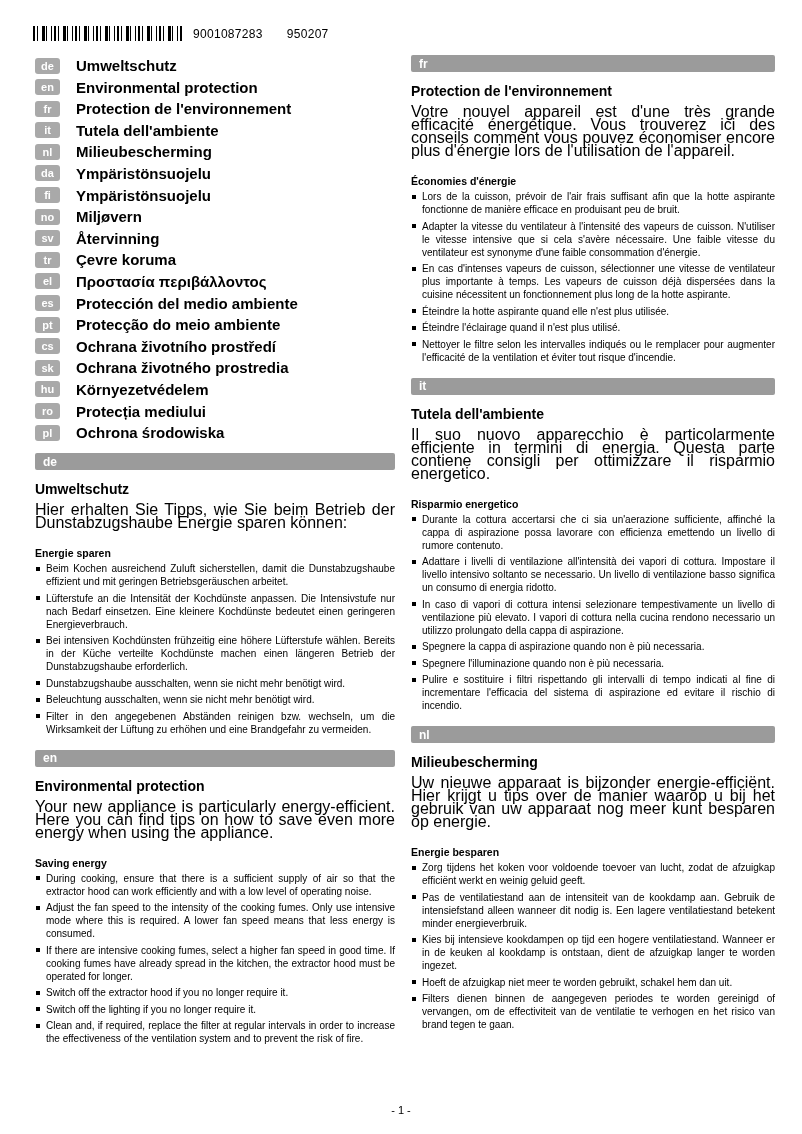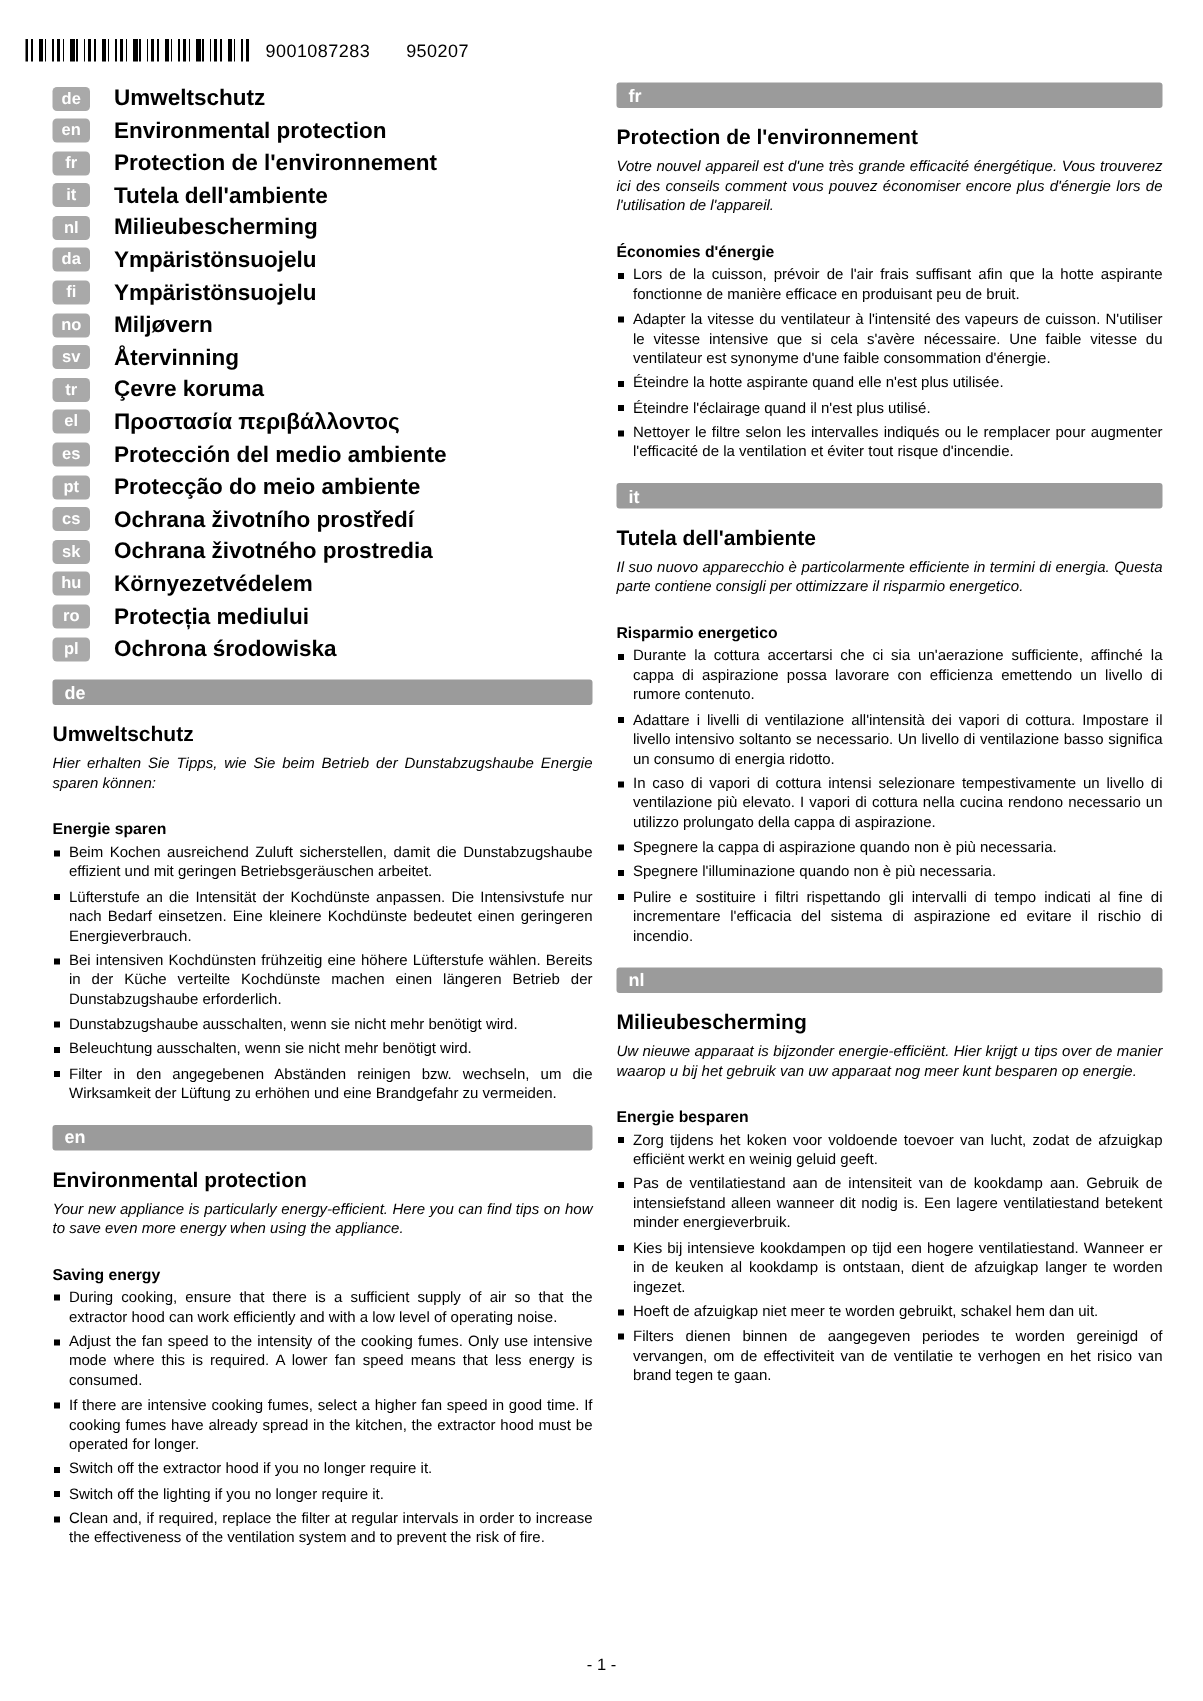--- a/index.html
+++ b/index.html
@@ -4,21 +4,21 @@
 <style>
   * { margin:0; padding:0; box-sizing:border-box; }
   html,body { background:#e8e8e8; }
   .page {
     position:relative; width:802px; height:1134px; margin:0 auto;
     background:#ffffff; color:#000;
     font-family:"Liberation Sans","DejaVu Sans",sans-serif;
     overflow:hidden;
   }
   
-  .barcode-row { position:absolute; top:26px; left:17px; display:flex; align-items:center; gap:10px; }
+  .barcode-row { position:absolute; top:26px; left:33px; display:flex; align-items:center; gap:10px; }
   .barcode {
     width:150px; height:15px; background-color:#fff;
     background-image:repeating-linear-gradient(90deg,
       #000 0 2px, transparent 2px 4px,
       #000 4px 5px, transparent 5px 9px,
       #000 9px 12px, transparent 12px 13px,
       #000 13px 14px, transparent 14px 18px,
       #000 18px 19px, transparent 19px 21px);
   }
   .barcode-num { font-size:12px; letter-spacing:0.3px; }
@@ -40,21 +40,21 @@
 
   
   .sections-left { margin-top:10px; }
   .section + .section { margin-top:14px; }
   .section-banner {
     height:17px; border-radius:2px; background:#9b9b9b;
     color:#fff; font-weight:bold; font-size:12px;
     display:flex; align-items:center; padding-left:8px;
   }
   .section-title { font-size:14px; font-weight:bold; margin:11px 0 6px; }
-  .section-intro { font-size:10px; line-height:13px; text-align:justify; margin-bottom:8px;font-style:italic; }
+  .section-intro { font-size:16px; line-height:13px; text-align:justify; margin-bottom:8px; }
   .section-subheading { font-size:10.5px; font-weight:bold; margin:18px 0 3px; }
   .bullets { list-style:none; }
   .bullet { position:relative; padding-left:11px; margin-bottom:3.5px; font-size:10px; line-height:13px; text-align:justify; }
   .bullet::before { content:""; position:absolute; left:1px; top:4.5px; width:4px; height:4px; background:#000; }
 
   
   .footer { position:absolute; bottom:18px; left:0; width:100%; text-align:center; font-size:11px; }
 </style>
 </head>
 <body>
@@ -219,20 +219,21 @@
             <div class="section-banner">fr</div>
             <h2 class="section-title">Protection de l'environnement</h2>
             <p class="section-intro">Votre nouvel appareil est d'une très grande efficacité énergétique. Vous trouverez ici des conseils comment vous pouvez économiser encore plus d'énergie lors de l'utilisation de l'appareil.</p>
             <h3 class="section-subheading">Économies d'énergie</h3>
             <ul class="bullets">
 
                 <li class="bullet"><span>Lors de la cuisson, prévoir de l'air frais suffisant afin que la hotte aspirante fonctionne de manière efficace en produisant peu de bruit.</span></li>
 
                 <li class="bullet"><span>Adapter la vitesse du ventilateur à l'intensité des vapeurs de cuisson. N'utiliser le vitesse intensive que si cela s'avère nécessaire. Une faible vitesse du ventilateur est synonyme d'une faible consommation d'énergie.</span></li>
 
+                <li class="bullet"><span>En cas d'intenses vapeurs de cuisson, sélectionner une vitesse de ventilateur plus importante à temps. Les vapeurs de cuisson déjà dispersées dans la cuisine nécessitent un fonctionnement plus long de la hotte aspirante.</span></li>
 
                 <li class="bullet"><span>Éteindre la hotte aspirante quand elle n'est plus utilisée.</span></li>
 
                 <li class="bullet"><span>Éteindre l'éclairage quand il n'est plus utilisé.</span></li>
 
                 <li class="bullet"><span>Nettoyer le filtre selon les intervalles indiqués ou le remplacer pour augmenter l'efficacité de la ventilation et éviter tout risque d'incendie.</span></li>
               </ul>
           </section>
 
           <section class="section">

